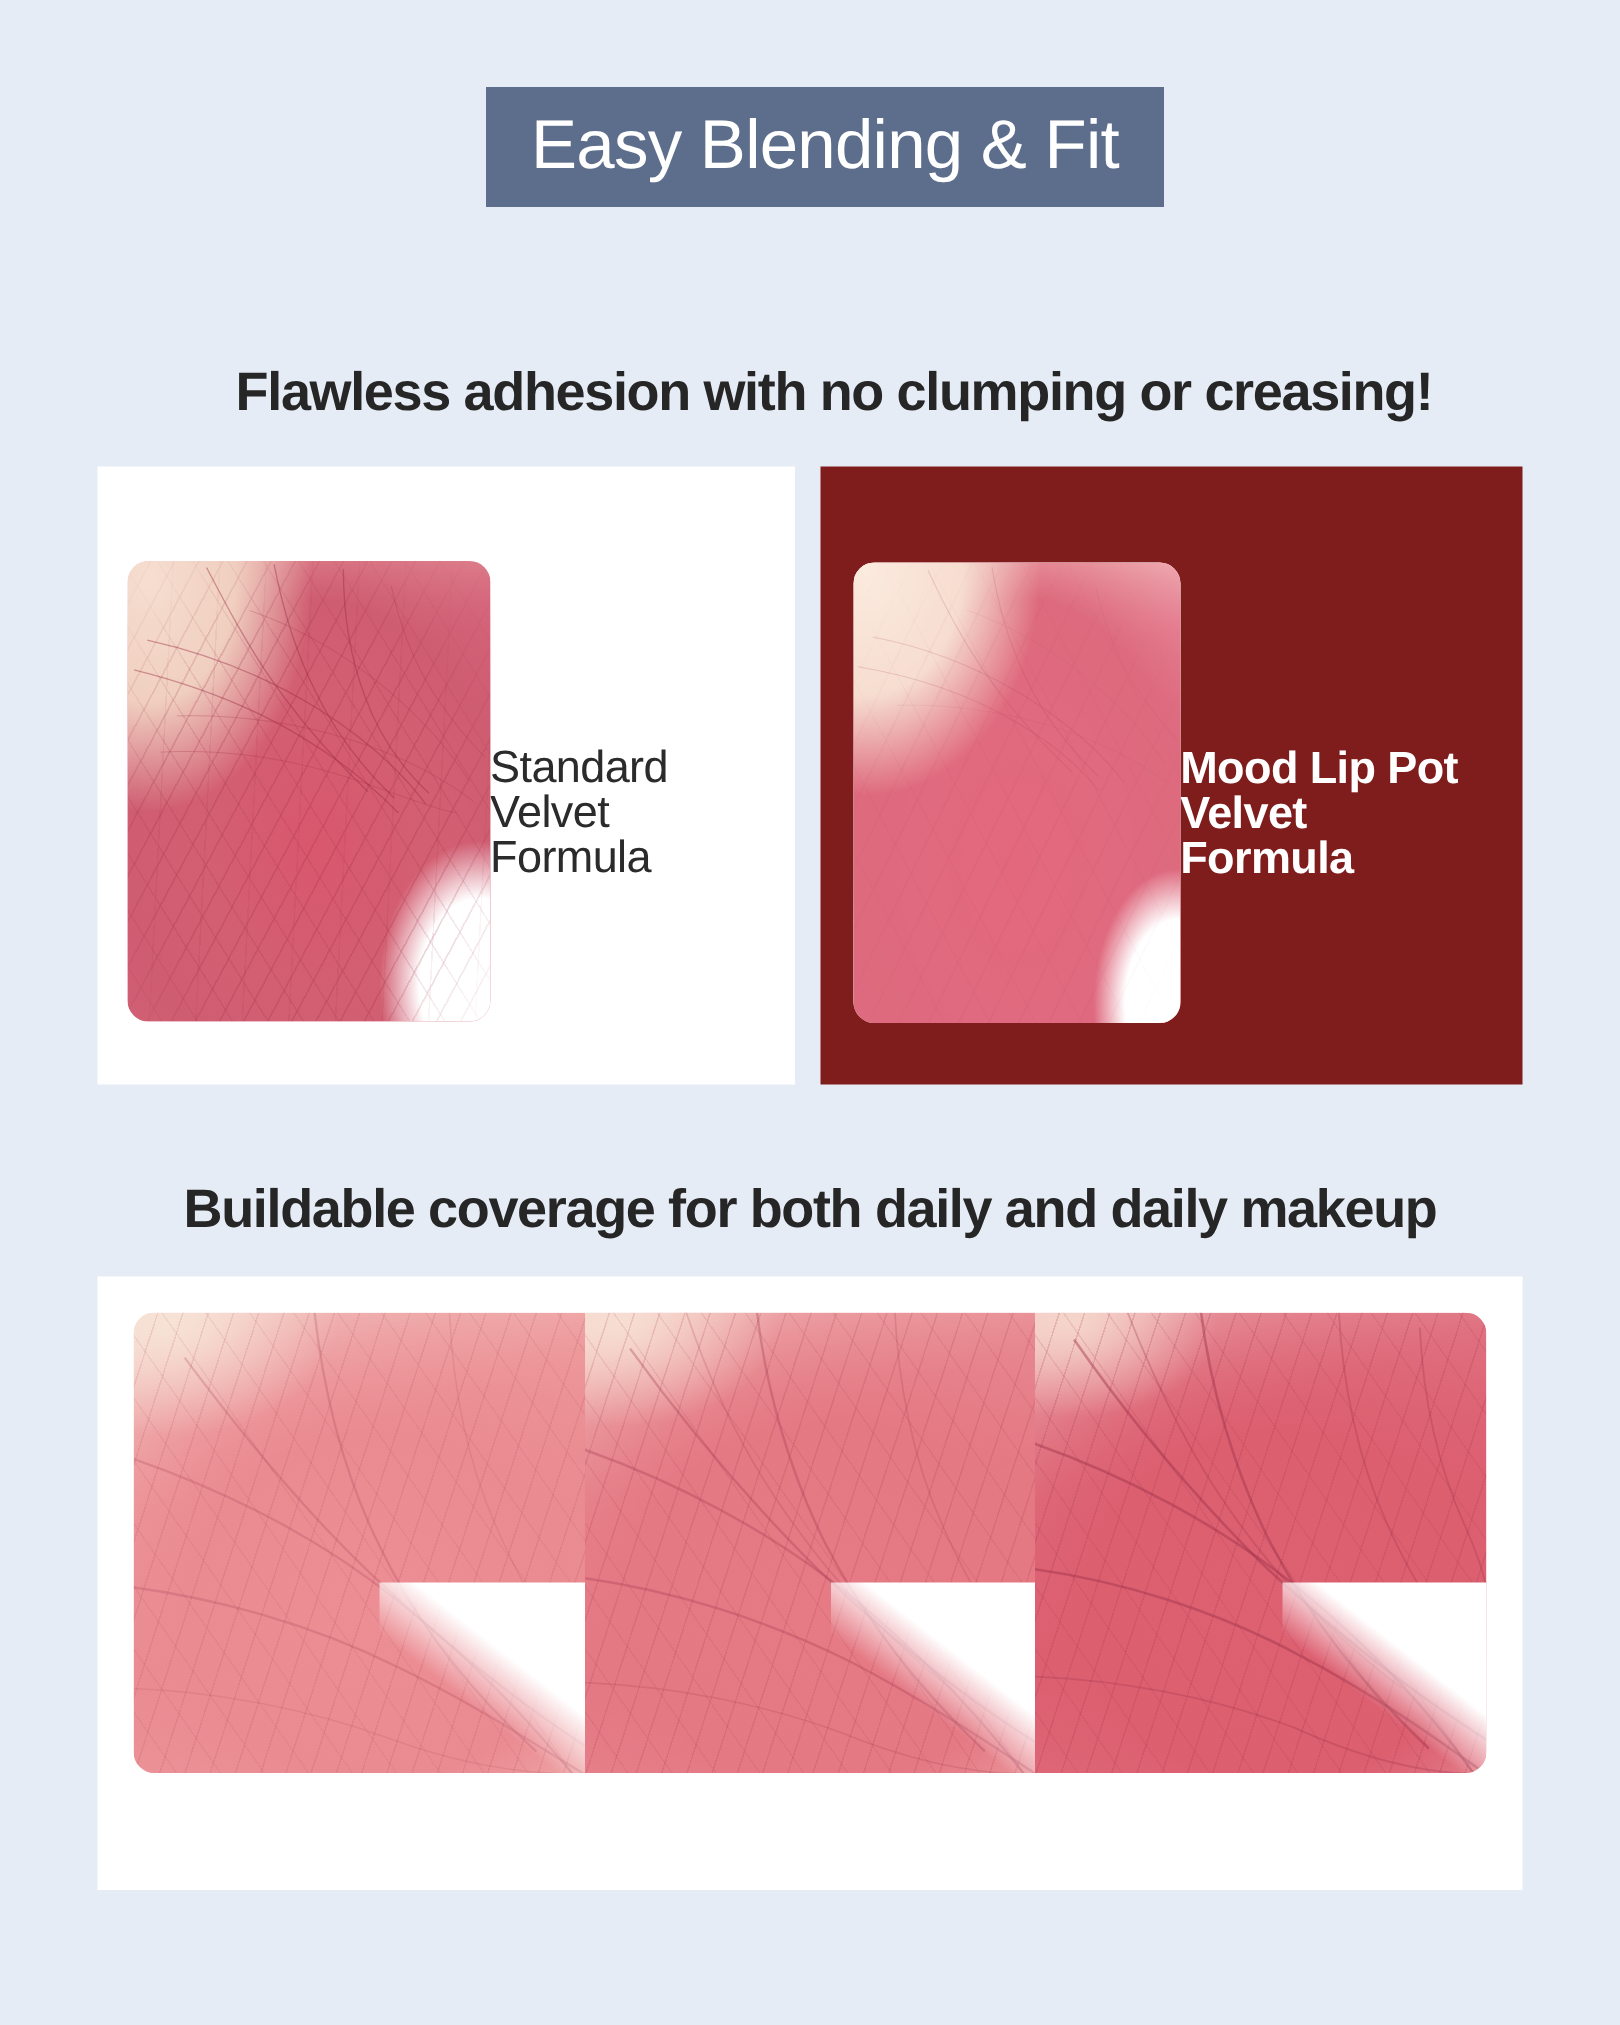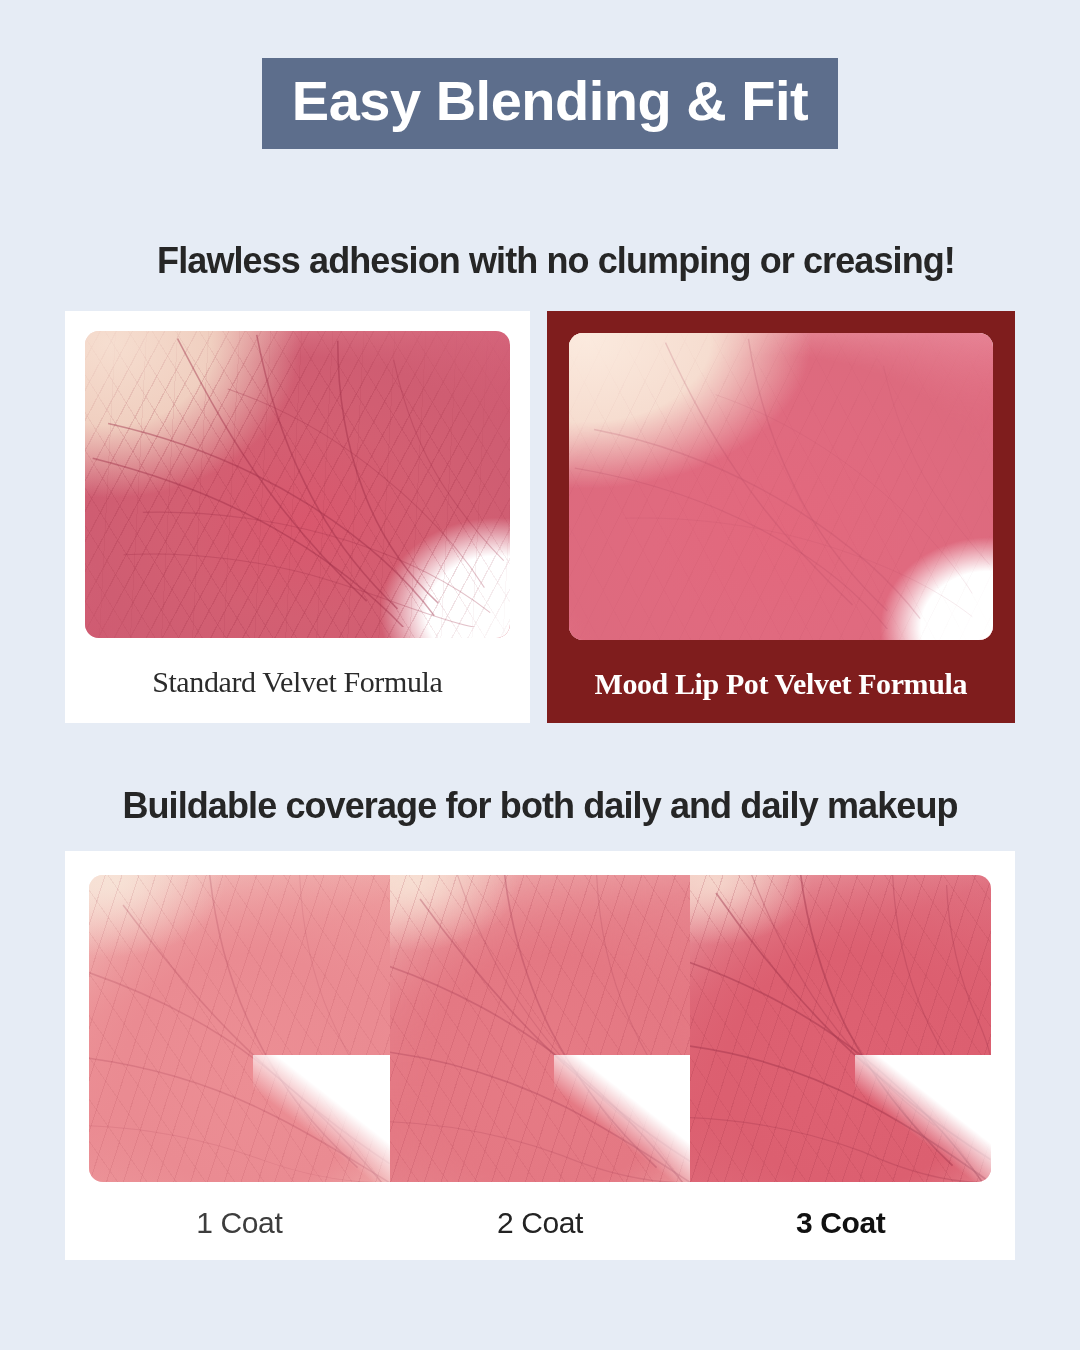--- a/index.html
+++ b/index.html
@@ -20,22 +20,22 @@
   .banner-row {
     width: 100%;
     text-align: center;
     padding-top: 58px;
     box-sizing: border-box;
   }
   .title-banner {
     display: inline-block;
     background: #5d6e8c;
     color: #ffffff;
-    font-size: 56px;
-    font-weight: bold;
+    font-size: 46px;
+    font-weight: normal;
     letter-spacing: -0.5px;
     padding: 14px 30px 18px 30px;
     line-height: 1.05;
     margin-left: 20px;
   }
 
   
   .section-heading {
     color: #262626;
     font-size: 36px;
@@ -51,24 +51,23 @@
     left: 65px;
     top: 311px;
     width: 950px;
     height: 412px;
     display: flex;
     gap: 17px;
   }
   .compare-card {
     flex: 1 1 0;
     display: flex;
-    flex-direction: column;
+    flex-direction: row;
     align-items: center;
     box-sizing: border-box;
-    font-family: Liberation Serif, serif;
   }
   .card-plain {
     background: #ffffff;
     padding: 20px 20px 0 20px;
   }
   .card-highlight {
     background: #7f1d1d;
     padding: 22px 22px 0 22px;
   }
   .swatch-photo {
@@ -363,18 +362,13 @@
           <path d="M-4 242 C56 244 118 256 172 276 C216 296 258 307 296 307"></path>
           <path d="M60 -4 C78 42 100 90 130 132 C162 178 202 218 244 250"></path>
           <path d="M256 10 C258 56 268 102 286 142 C294 160 298 172 300 182"></path>
         </g>
       </svg>
       <div class="coat-corner-white"></div>
     </div>
 
   </div>
 
-  <div class="coat-labels">
-    <div class="coat-label coat-1">1 Coat</div>
-    <div class="coat-label coat-2">2 Coat</div>
-    <div class="coat-label coat-3">3 Coat</div>
-  </div>
 </div>
 
 </body></html>

